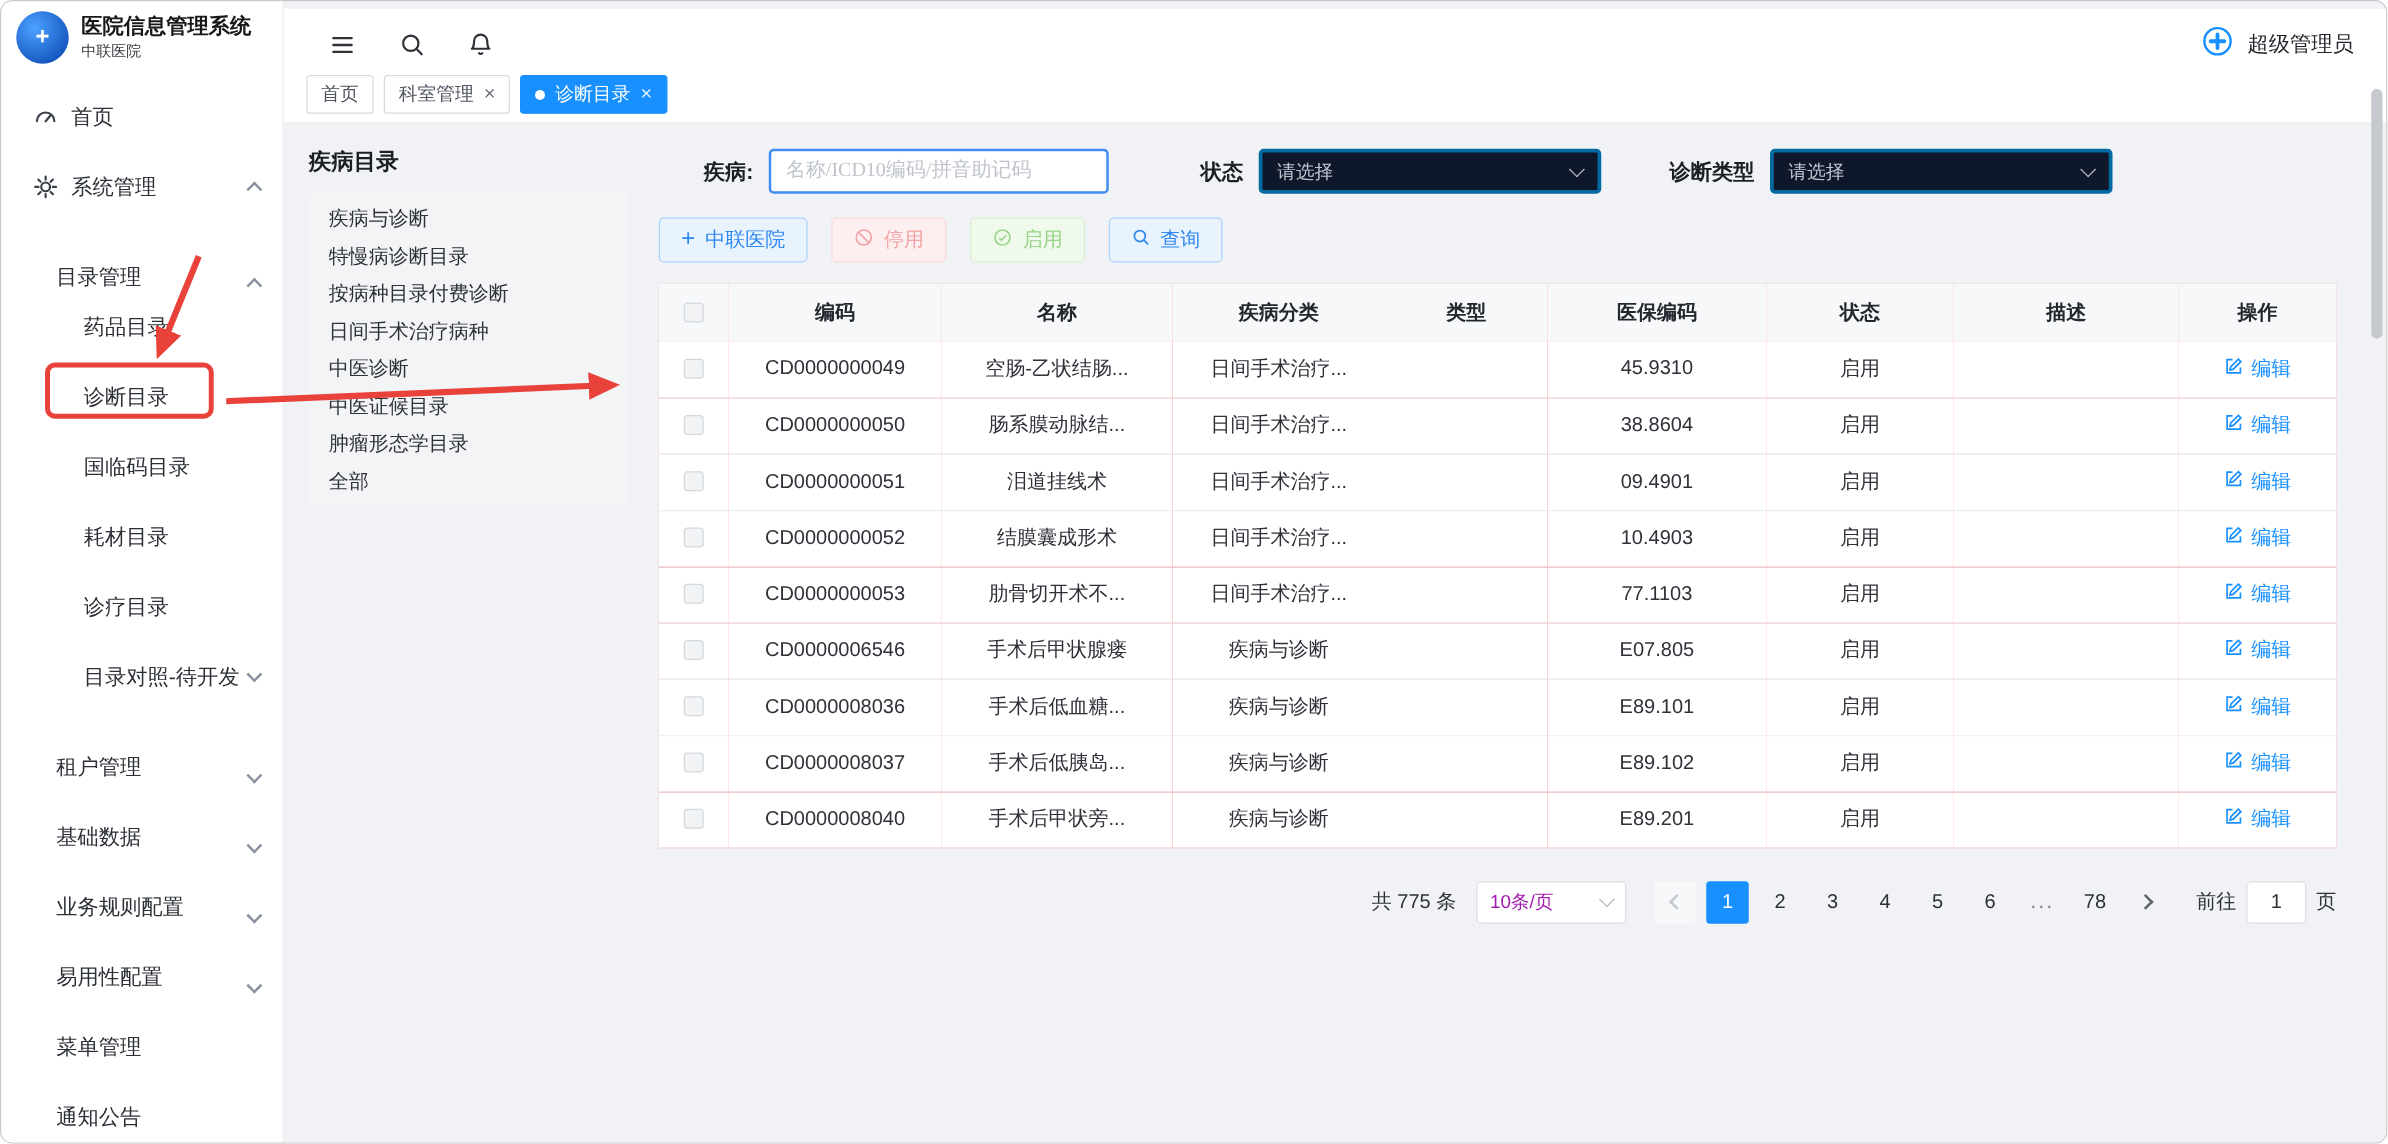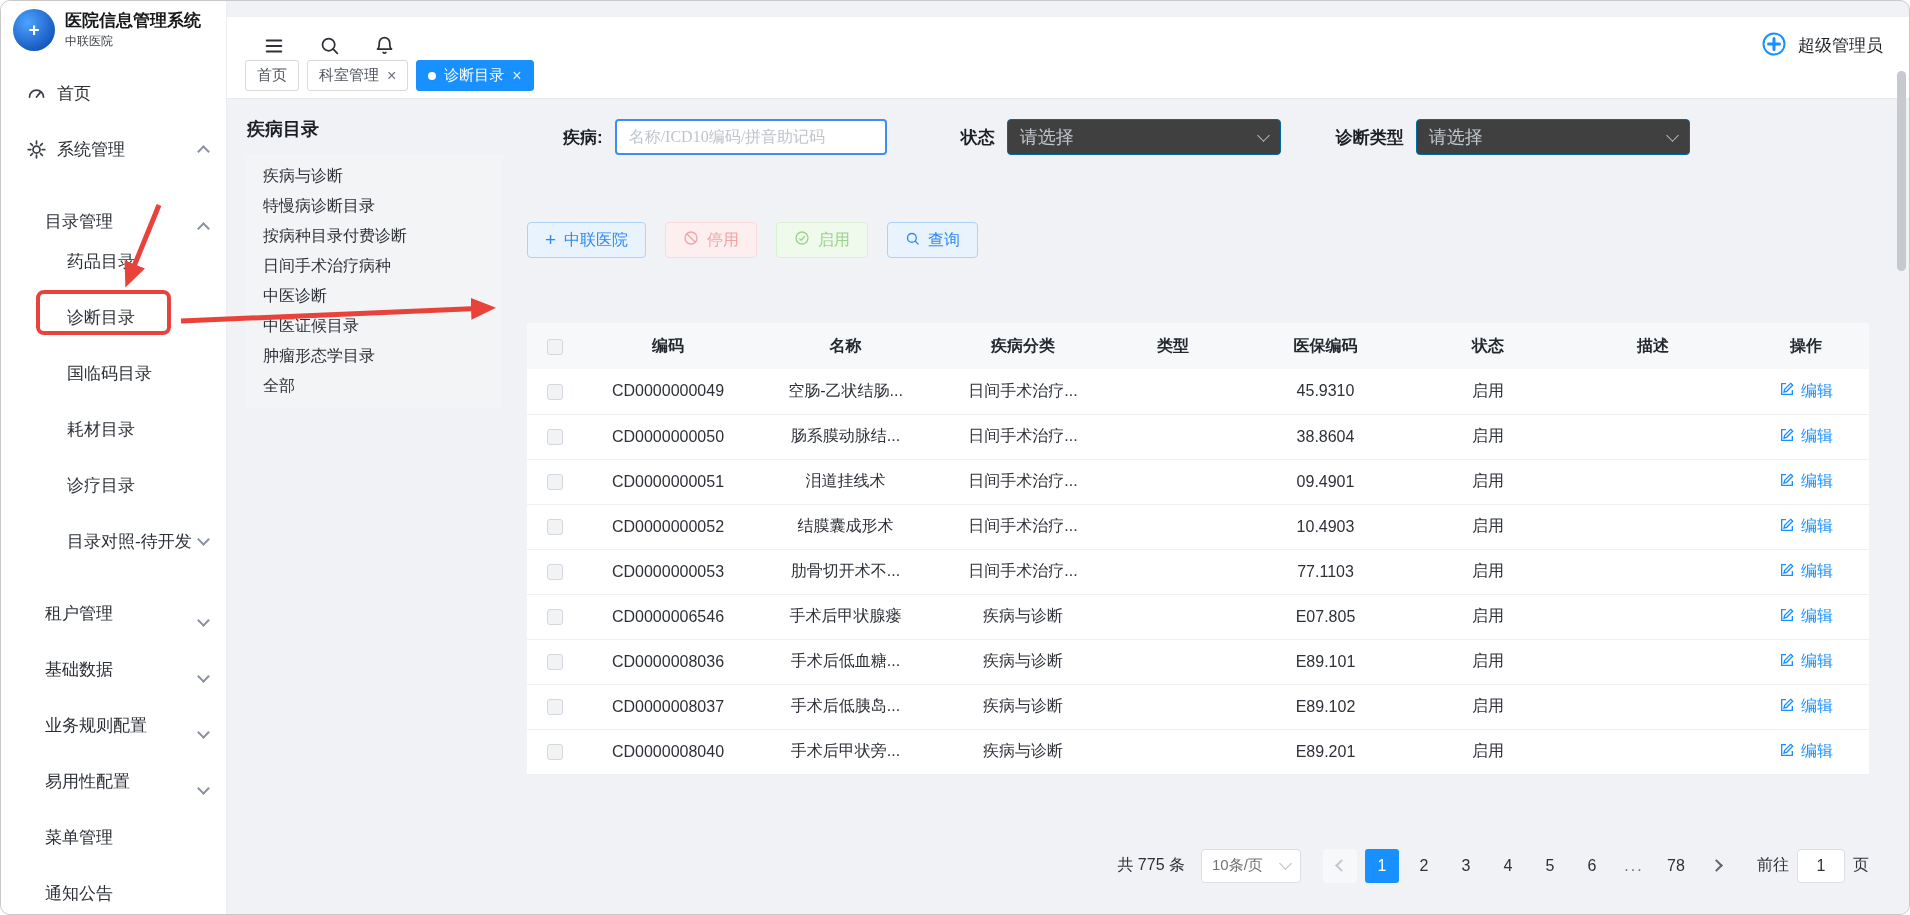--- a/index.html
+++ b/index.html
@@ -19,65 +19,65 @@
   .side-item { height:56px; display:flex; align-items:center; padding-right:18px; font-size:17px; color:#2b2f36; cursor:pointer; }
   .side-item.lvl0 { padding-left:24px; }
   .side-item.lvl1 { padding-left:44px;align-items:flex-end; }
   .side-item.lvl2 { padding-left:66px; }
   .side-icon { width:22px; height:22px; margin-right:10px; display:inline-flex; align-items:center; justify-content:center; flex:none; }
   .chevron { width:9px; height:9px; border-right:2px solid #8a919f; border-bottom:2px solid #8a919f; margin-left:auto; flex:none; }
   .chevron.up { transform:rotate(-135deg); margin-top:4px; }
   .chevron.down { transform:rotate(45deg); margin-top:-4px; }
 
   
-  .topbar { position:absolute; left:226px; right:0; top:16px; height:58px; background:#fff; display:flex; align-items:center; padding:0 26px 0 36px; border-bottom:1px solid #f2f2f2; z-index:4; }
+  .topbar { position:absolute; left:226px; right:0; top:6px; height:58px; background:#fff; display:flex; align-items:center; padding:0 26px 0 36px; border-bottom:1px solid #f2f2f2; z-index:4; }
   .top-icon { margin-right:34px; display:inline-flex; cursor:pointer; }
   .top-right { margin-left:auto; display:flex; align-items:center; gap:10px; cursor:pointer; }
   .user-name { font-size:17px; color:#1f2329; }
 
   
   .tabstrip { position:absolute; left:226px; right:0; top:58px; height:40px; background:#fff; display:flex; align-items:center; gap:8px; padding:0 0 6px 18px; border-bottom:1px solid #e9eaec; z-index:4; }
   .chip { height:31px; padding:0 11px; display:inline-flex; align-items:center; gap:8px; border:1px solid #d9d9d9; background:#fff; font-size:15px; color:#515561; border-radius:3px; cursor:pointer; }
   .chip.active { background:#1890ff; border-color:#1890ff; color:#fff; }
   .dot { width:8px; height:8px; border-radius:50%; background:#fff; }
   .chip-close { font-size:16px; line-height:1; opacity:.85; }
 
   
   .content { position:absolute; left:226px; top:98px; right:0; bottom:0; background:#f0f2f5; padding:18px 40px 0 18px; display:flex; gap:24px; overflow:hidden; }
   .catalog { width:258px; flex:none; }
   .catalog-title { font-size:18px; font-weight:bold; color:#1c1f24; margin:0 0 13px 2px; }
   .catalog-list { background:#f3f4f6; padding:7px 0; }
   .catalog-item { height:30px; line-height:30px; padding-left:18px; font-size:16px; color:#2e3138; cursor:pointer; white-space:nowrap; }
 
-  .main { flex:1; min-width:0; display:flex; flex-direction:column;gap:48px; }
+  .main { flex:1; min-width:0; display:flex; flex-direction:column; }
   .filter-row { display:flex; align-items:center; margin:2px 0 19px 36px; }
   .f-label { font-size:17px; font-weight:bold; color:#1c1f24; margin-right:12px; white-space:nowrap; }
   .f-input { width:272px; height:36px; border:2px solid #3f8cf2; border-radius:4px; background:#fff; padding:0 12px; font-size:16px; color:#303133; outline:none; font-family:Liberation Serif, serif; }
   .f-input::placeholder { color:#bfc4cc; }
   .gap1 { margin-left:74px; } .gap2 { margin-left:55px; }
-  .select { width:274px; height:36px; border:1px solid #0369a1; border-radius:4px; background:#404040; display:flex; align-items:center; justify-content:space-between; padding:0 12px; font-size:18px; color:#bfc4cc; cursor:pointer; }
+  .select { width:274px; height:36px; border:3px solid #0369a1; border-radius:4px; background:#0f172a; display:flex; align-items:center; justify-content:space-between; padding:0 12px; font-size:15px; color:#bfc4cc; cursor:pointer; }
   .sel-chev { width:9px; height:9px; border-right:1.5px solid #b4b9c2; border-bottom:1.5px solid #b4b9c2; transform:rotate(45deg); margin-top:-4px; }
 
   .btn-row { display:flex; gap:19px; margin-bottom:17px; }
   .btn { height:36px; padding:0 17px; border-radius:4px; font-size:16px; display:inline-flex; align-items:center; gap:8px; cursor:pointer; border:1px solid transparent; white-space:nowrap; }
   .btn-add,.btn-query { background:#e8f3fe; border-color:#abd3fa; color:#2f88f0; }
   .btn-disable { background:#fdeff0; border-color:#fad9dc; color:#f2a3a5; }
   .btn-enable { background:#eff9ec; border-color:#d9efd2; color:#99d588; }
   .btn .plus { font-size:19px; line-height:1; margin-top:-2px; }
 
   .table-wrap { background:#fca5a5; }
   table { width:100%; border-collapse:collapse; table-layout:fixed; }
   thead th { height:46px; background:#f7f8fa; font-weight:bold; font-size:16px; color:#23272e; text-align:center; }
   tbody td { height:45px; background:#fff; border-bottom:1px solid #eef0f3; font-size:16px; color:#2e3138; text-align:center; white-space:nowrap; overflow:hidden; text-overflow:ellipsis; }
   .cbx { display:inline-block; width:16px; height:16px; border:1px solid #d3d7de; border-radius:3px; background:#f2f3f5; vertical-align:middle; cursor:pointer; }
   .edit-link { color:#1890ff; display:inline-flex; align-items:center; gap:6px; cursor:pointer; }
 
   .pager-row { display:flex; align-items:center; justify-content:flex-end; gap:8px; margin-top:26px; font-size:16px; color:#2e3138; }
   .total-text { margin-right:8px; }
-  .size-select { width:100px; height:34px; border:1px solid #dcdfe6; border-radius:4px; background:#fff; display:flex; align-items:center; justify-content:space-between; padding:0 10px; font-size:15px; color:#737373; cursor:pointer; margin-right:14px; }
+  .size-select { width:120px; height:34px; border:1px solid #dcdfe6; border-radius:4px; background:#fff; display:flex; align-items:center; justify-content:space-between; padding:0 10px; font-size:15px; color:#a21caf; cursor:pointer; margin-right:14px; }
   .pg { min-width:34px; height:34px; display:inline-flex; align-items:center; justify-content:center; border-radius:3px; cursor:pointer; font-size:16px; color:#2e3138; }
   .pg.prev { background:#f7f8fa; cursor:default; }
   .pg.prev .arr { border-color:#c3c7cd; }
   .pg.active { background:#1890ff; color:#fff; cursor:default; }
   .pg.dots { letter-spacing:2px; color:#6b7077; }
   .arr { width:9px; height:9px; border-left:2px solid #5f646c; border-bottom:2px solid #5f646c; }
   .arr.left { transform:rotate(45deg); margin-left:3px; }
   .arr.right { transform:rotate(-135deg); margin-right:3px; }
   .goto-label { margin-left:14px; }
   .goto-input { width:48px; height:34px; border:1px solid #dcdfe6; border-radius:4px; text-align:center; font-size:16px; color:#2e3138; outline:none; font-family:inherit; }

